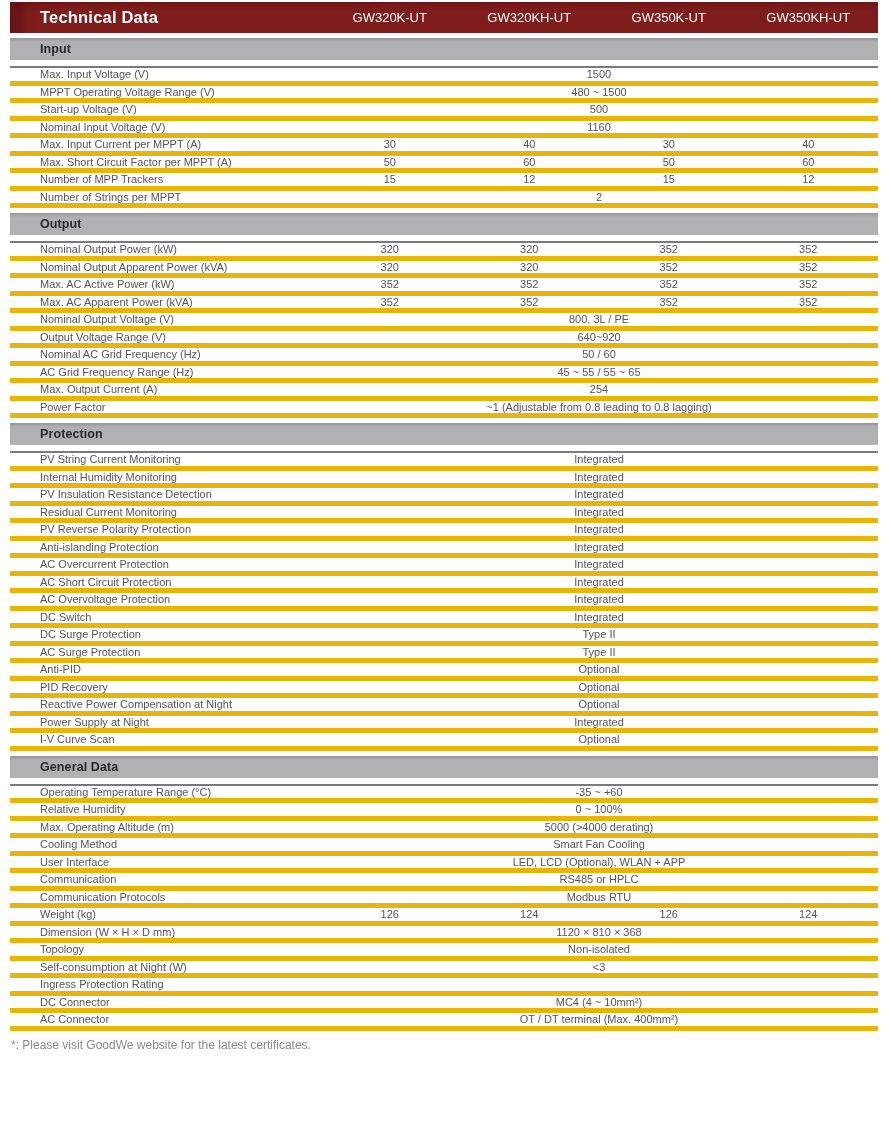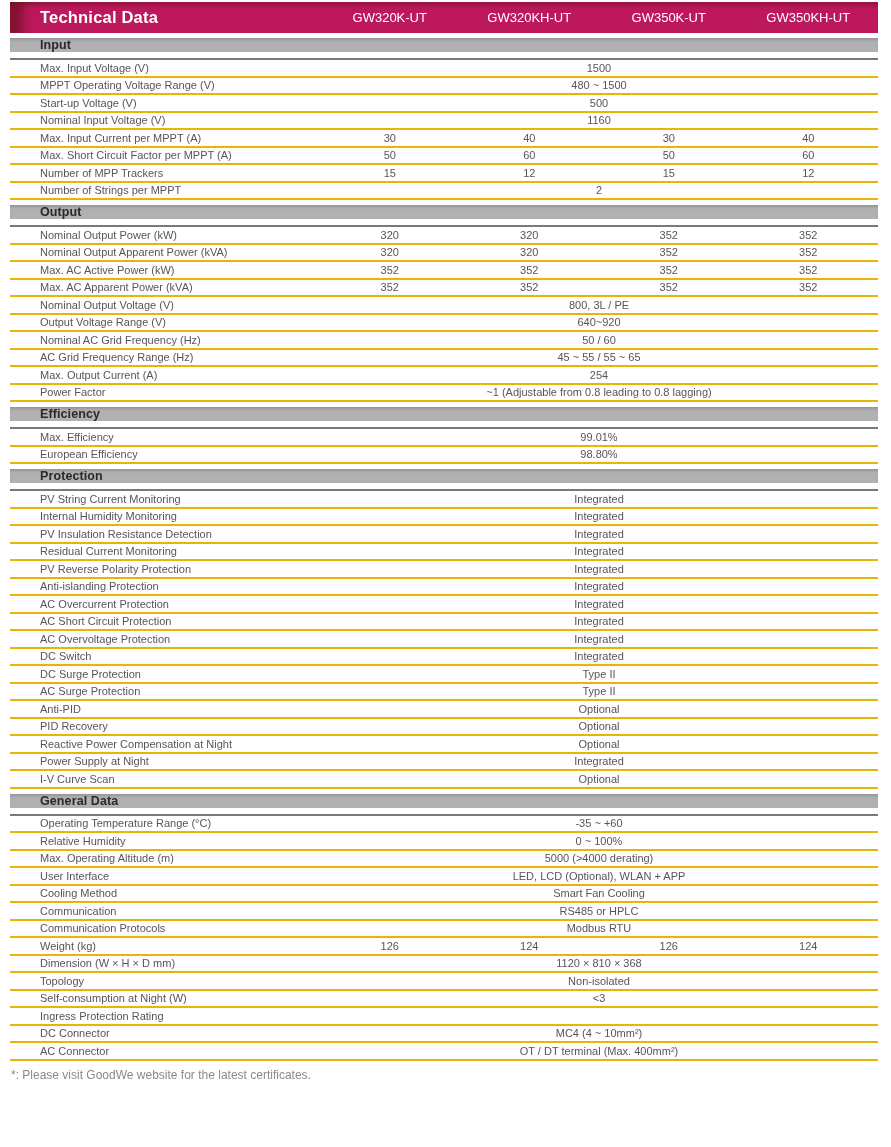--- a/index.html
+++ b/index.html
@@ -9,54 +9,54 @@
     -webkit-font-smoothing: antialiased;
   }
   .page { padding: 2px 13px 0 10px; }
 
   
   .topbar {
     display: grid;
     grid-template-columns: 310px 1fr 1fr 1fr 1fr;
     align-items: center;
     height: 31px;
-    background: #be185d;
+    background: #7f1d1d;
     box-shadow: inset 0 6px 5px -3px rgba(90,15,20,.50),
                 inset 24px 0 10px -10px rgba(90,15,20,.55);
     margin-bottom: 3px;
   }
   .title {
     color: #ffffff; font-weight: bold; font-size: 16.5px;
     padding-left: 30px; letter-spacing: .2px; white-space: nowrap;
   }
   .hcol {
     color: #ffffff; font-weight: normal; font-size: 13px;
     text-align: center; white-space: nowrap;
   }
 
   
   .secbar {
-    height: 14px; background: #b1b1b3;
+    height: 22px; background: #b1b1b3;
     margin: 5px 0 6px 0;
     display: flex; align-items: center;
     box-shadow: inset 0 3px 3px -1px rgba(0,0,0,.16);
   }
   .sectitle {
     font-weight: bold; font-size: 12.5px; color: #29292b;
     padding-left: 30px; letter-spacing: .1px;
   }
 
   
   .rows { border-top: 2px solid #7a7a7e; }
   .row {
     display: grid;
     grid-template-columns: 310px 1fr 1fr 1fr 1fr;
     height: 17.5px;
     box-sizing: border-box;
-    border-bottom: 2px solid #eab308;
+    border-bottom: 5px solid #eab308;
     align-items: center;
   }
   .cell { white-space: nowrap; overflow: hidden; }
   .label { padding-left: 30px; font-size: 11px; color: #565659; }
   .val   { font-size: 11px; color: #565659; text-align: center; }
   .span4 { grid-column: 2 / 6; }
 
   .footnote {
     font-size: 12px; color: #8a8a8e; margin-top: 7px; padding-left: 1px;
   }
@@ -178,35 +178,20 @@
             <div class="cell val span4">254</div>
           </div>
           <div class="row">
             <div class="cell label">Power Factor</div>
             <div class="cell val span4">~1 (Adjustable from 0.8 leading to 0.8 lagging)</div>
           </div>
         </div>
       </section>
       <section>
         <div class="secbar">
-          <span class="sectitle">Efficiency</span>
-        </div>
-        <div class="rows">
-          <div class="row">
-            <div class="cell label">Max. Efficiency</div>
-            <div class="cell val span4">99.01%</div>
-          </div>
-          <div class="row">
-            <div class="cell label">European Efficiency</div>
-            <div class="cell val span4">98.80%</div>
-          </div>
-        </div>
-      </section>
-      <section>
-        <div class="secbar">
           <span class="sectitle">Protection</span>
         </div>
         <div class="rows">
           <div class="row">
             <div class="cell label">PV String Current Monitoring</div>
             <div class="cell val span4">Integrated</div>
           </div>
           <div class="row">
             <div class="cell label">Internal Humidity Monitoring</div>
             <div class="cell val span4">Integrated</div>
@@ -284,26 +269,26 @@
           </div>
           <div class="row">
             <div class="cell label">Relative Humidity</div>
             <div class="cell val span4">0 ~ 100%</div>
           </div>
           <div class="row">
             <div class="cell label">Max. Operating Altitude (m)</div>
             <div class="cell val span4">5000 (&gt;4000 derating)</div>
           </div>
           <div class="row">
+            <div class="cell label">Cooling Method</div>
+            <div class="cell val span4">Smart Fan Cooling</div>
+          </div>
+          <div class="row">
             <div class="cell label">User Interface</div>
             <div class="cell val span4">LED, LCD (Optional), WLAN + APP</div>
-          </div>
-          <div class="row">
-            <div class="cell label">Cooling Method</div>
-            <div class="cell val span4">Smart Fan Cooling</div>
           </div>
           <div class="row">
             <div class="cell label">Communication</div>
             <div class="cell val span4">RS485 or HPLC</div>
           </div>
           <div class="row">
             <div class="cell label">Communication Protocols</div>
             <div class="cell val span4">Modbus RTU</div>
           </div>
           <div class="row">

